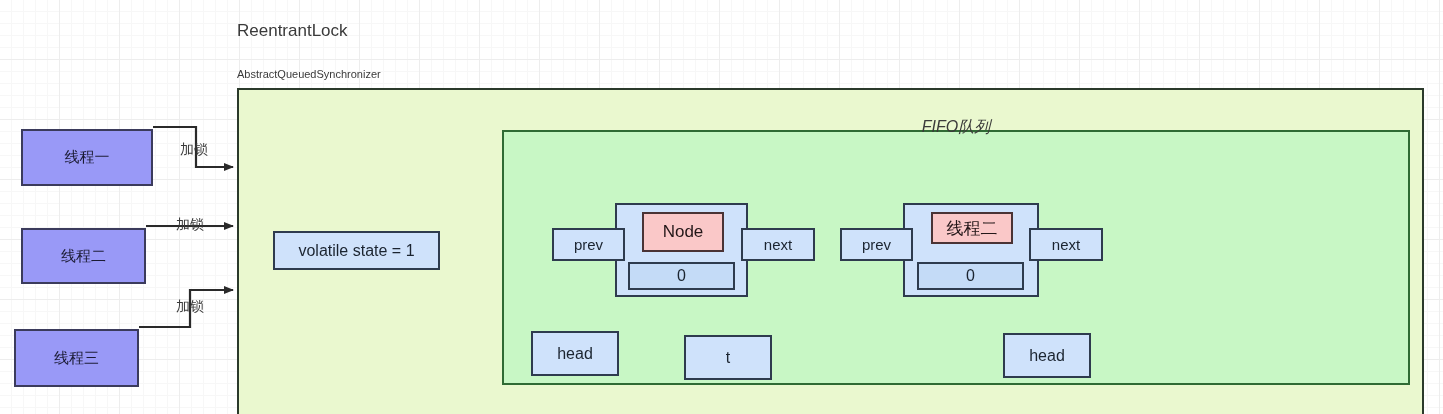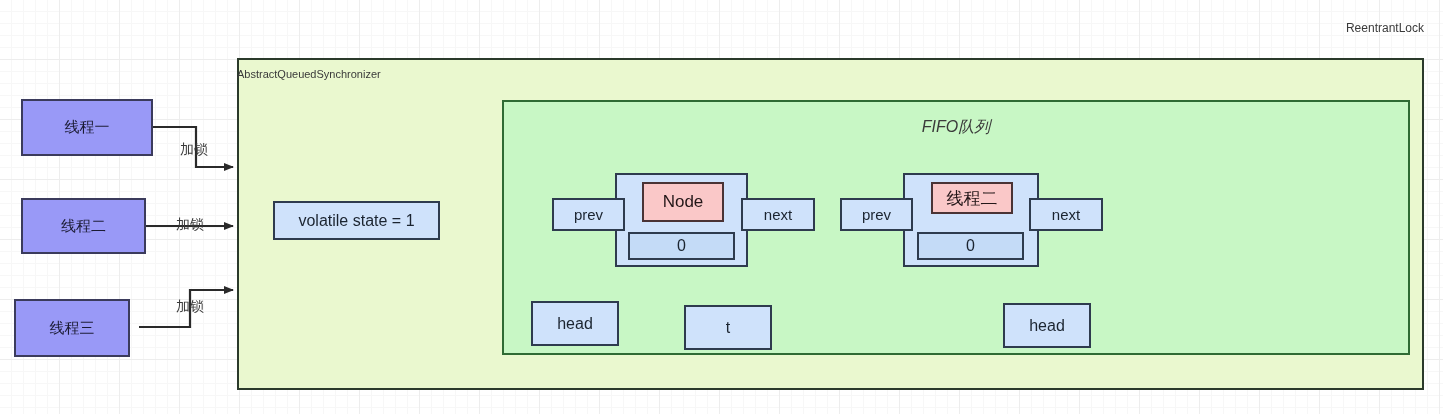--- a/index.html
+++ b/index.html
@@ -14,21 +14,21 @@
     width:1443px;height:414px;
     background-color:#ffffff;
     background-image:
       linear-gradient(to right, #ededed 1px, transparent 1px),
       linear-gradient(to bottom, #ededed 1px, transparent 1px),
       linear-gradient(to right, #f7f7f7 1px, transparent 1px),
       linear-gradient(to bottom, #f7f7f7 1px, transparent 1px);
     background-size:60px 60px, 60px 60px, 12px 12px, 12px 12px;
     background-position:-1px -1px, -1px -1px, -1px -1px, -1px -1px;
   }
-  .box{position:absolute;box-sizing:border-box;display:flex;align-items:center;justify-content:center;text-align:center;}
+  .box{position:absolute;box-sizing:border-box;display:flex;align-items:center;justify-content:center;text-align:center;margin-top:30px;}
   
   .aqs-box{
     border:2px solid #2b3a2b;background:#eaf8cf;
   }
   .fifo-box{
     border:2px solid #2f6b34;background:#c8f7c5;
   }
   .title-text{
     position:absolute;color:#3a3a3a;white-space:nowrap;
   }
@@ -84,35 +84,35 @@
       <path d="M876,231 L876,242 L757,242" marker-end="url(#arrow)"></path>
 
       <path d="M575,301 L575,283 L643,283 L643,270" marker-end="url(#arrow)"></path>
 
       <path d="M728,305 L728,283 L683,283 L683,270" marker-end="url(#arrow)"></path>
 
       <path d="M1047,303 L1047,285 L971,285 L971,270" marker-end="url(#arrow)"></path>
     </g>
   </svg>
 
-  <div class="title-text" style="left:237px;top:21px;width:1187px;text-align:right;font-size:12px;">ReentrantLock</div>
+  <div class="title-text" style="left:237px;top:21px;width:1187px;text-align:left;font-size:17px;">ReentrantLock</div>
 
   <div class="box aqs-box" style="left:237px;top:58px;width:1187px;height:332px;"></div>
   <div class="title-text" style="left:237px;top:68px;width:1210px;font-size:11px;">AbstractQueuedSynchronizer</div>
 
   <div class="box fifo-box" style="left:502px;top:100px;width:908px;height:255px;"></div>
   <div class="title-text" style="left:502px;top:117px;width:908px;text-align:center;font-size:16px;font-style:italic;">FIFO队列</div>
 
   <div class="box thread" style="left:21px;top:99px;width:132px;height:57px;">线程一</div>
   <div class="edge-label" style="left:180px;top:141px;">加锁</div>
 
   <div class="box thread" style="left:21px;top:198px;width:125px;height:56px;">线程二</div>
   <div class="edge-label" style="left:176px;top:216px;">加锁</div>
 
-  <div class="box thread" style="left:14px;top:299px;width:116px;height:58px;">线程三</div>
+  <div class="box thread" style="left:14px;top:299px;width:125px;height:58px;">线程三</div>
   <div class="edge-label" style="left:176px;top:298px;">加锁</div>
 
   <div class="box blue" style="left:273px;top:201px;width:167px;height:39px;">volatile state = 1</div>
 
 
   <div class="box node-container" style="left:615px;top:173px;width:133px;height:94px;"></div>
   <div class="box pink" style="left:642px;top:182px;width:82px;height:40px;">Node</div>
   <div class="box inner-zero" style="left:628px;top:232px;width:107px;height:28px;">0</div>
   <div class="box ptr" style="left:552px;top:198px;width:73px;height:33px;">prev</div>
   <div class="box ptr" style="left:741px;top:198px;width:74px;height:33px;">next</div>

